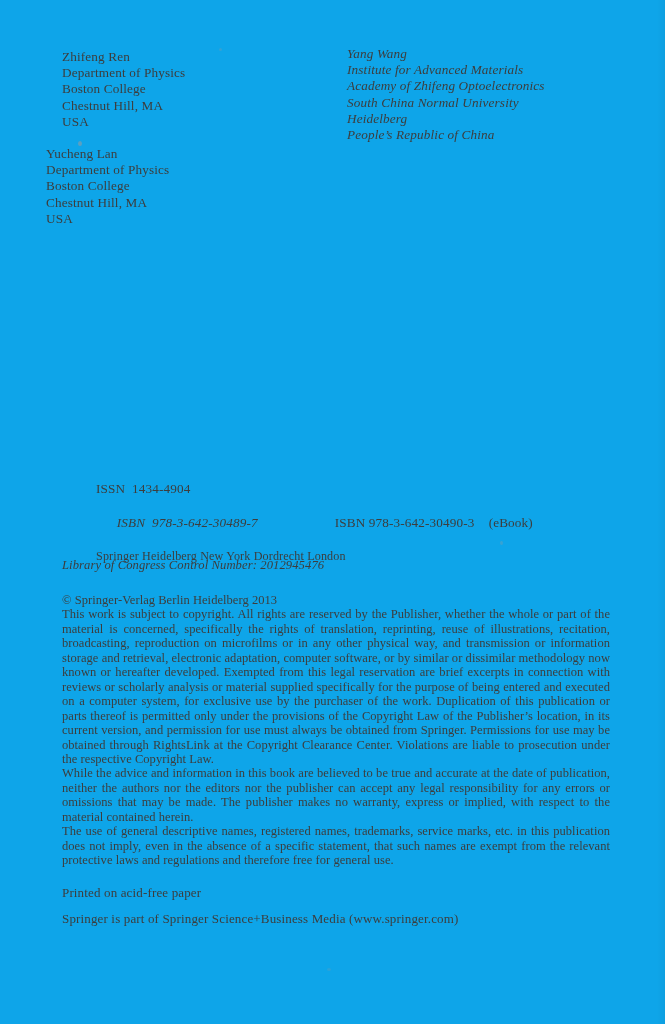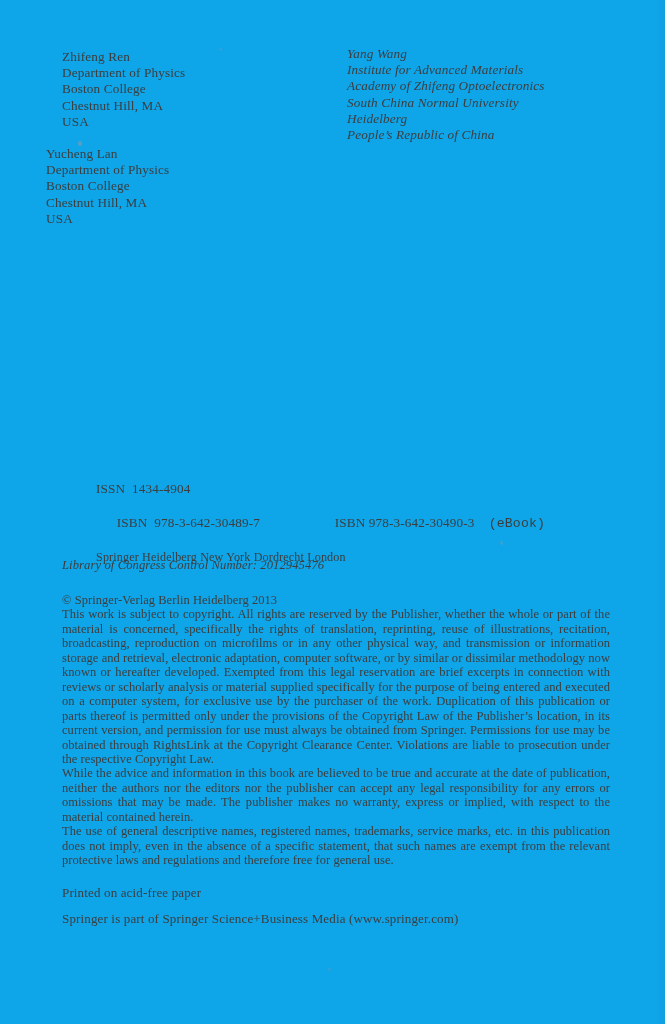--- a/index.html
+++ b/index.html
@@ -36,22 +36,23 @@
   .id-block {
     font-size: 13.2px;
     line-height: 17px;
     letter-spacing: 0.15px;
   }
   .id-line { white-space: pre; }
   .isbn-print {
     display: inline-block;
     width: 218px;
     white-space: pre;
+    font-style: italic;
   }
-  .ebook-tag { margin-left: 14px; font-family: Liberation Mono, monospace; }
+  .ebook-tag { margin-left: 14px; }
   .cities-line {
     font-size: 12.1px;
     white-space: pre;
   }
 
   .lccn-line {
     font-size: 12.6px;
     letter-spacing: 0.1px;
     white-space: pre;
   }

